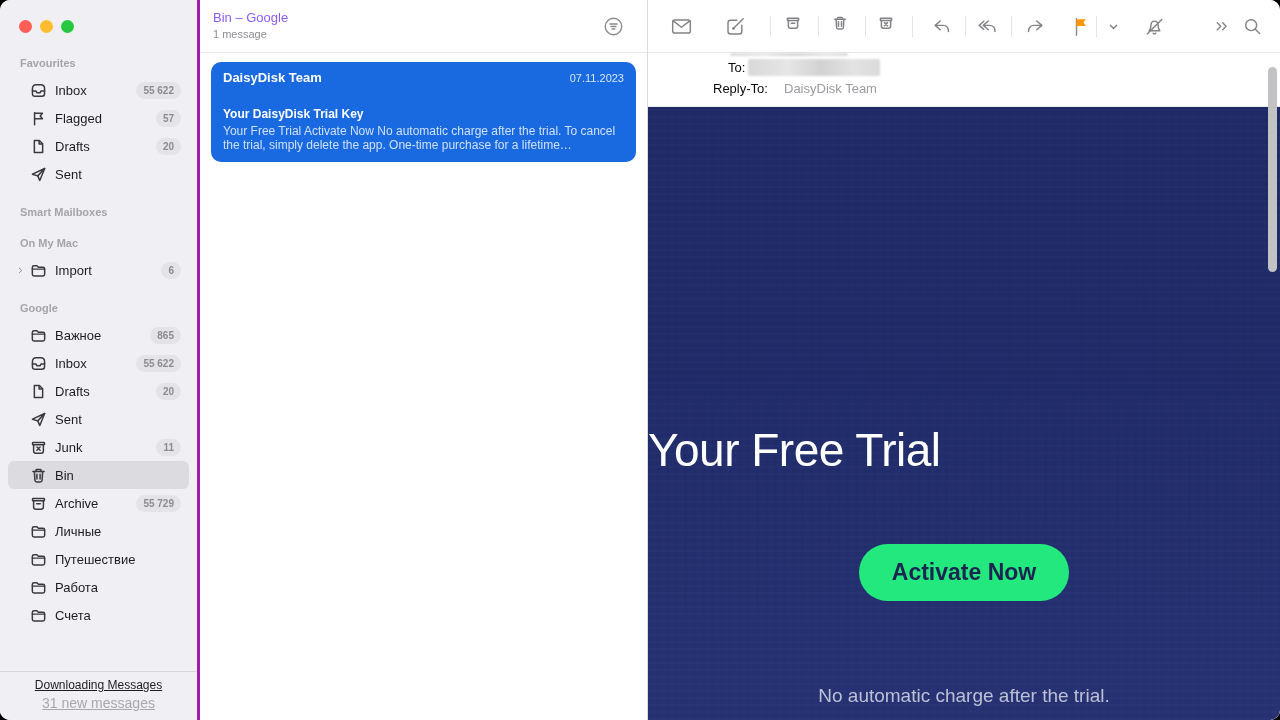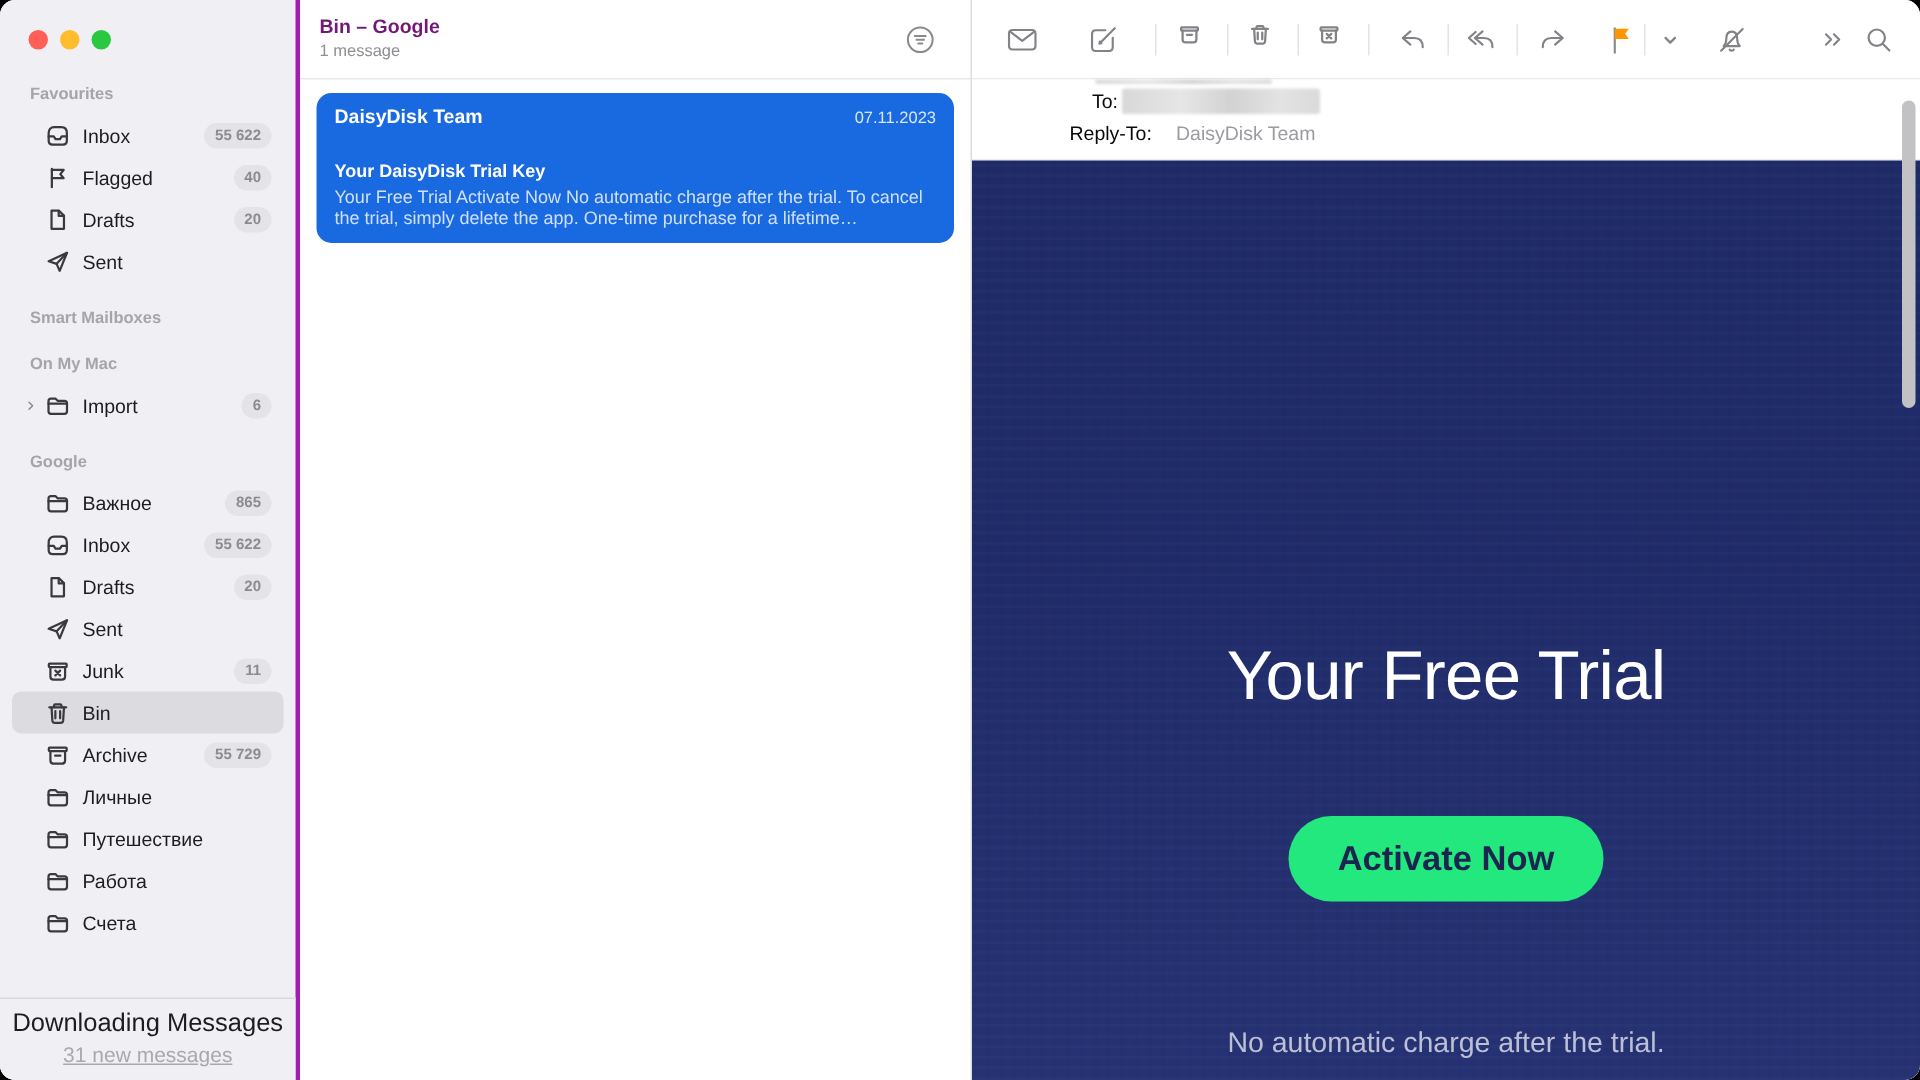--- a/index.html
+++ b/index.html
@@ -23,27 +23,27 @@
   .sections .sec-label:first-child{margin-top:0;}
   .row{display:flex;align-items:center;height:28px;margin:0 8px;padding:0 8px 0 7px;border-radius:6px;color:#1d1d1f;}
   .row.sel{background:#dcdbe0;}
   .chev{width:15px;height:15px;flex:0 0 15px;color:#86868b;display:flex;align-items:center;}
   .chev svg{width:11px;height:11px;}
   .ric{width:17px;height:17px;flex:0 0 17px;color:#3a3a3c;margin-right:8px;}
   .ric svg{width:17px;height:17px;}
   .rlabel{font-size:13px;flex:1;white-space:nowrap;overflow:hidden;}
   .badge{font-size:10px;font-weight:600;color:#8b8b90;background:#e3e3e8;border-radius:9px;padding:2px 7px;line-height:13px;}
   .side-status{position:absolute;left:0;right:0;bottom:0;background:#f0f0f4;border-top:1px solid #d9d9dc;text-align:center;padding:6px 0 9px;}
-  .status1{font-size:17px;color:#1d1d1f;}
+  .status1{font-size:12px;color:#1d1d1f;text-decoration:underline;}
   .status2{font-size:14px;color:#a9a9ad;margin-top:3px;text-decoration:underline;}
 
   
   .list-col{width:448px;flex:0 0 448px;background:#fff;border-right:1px solid #dcdcde;display:flex;flex-direction:column;}
   .list-header{height:53px;flex:0 0 53px;border-bottom:1px solid #e8e8e8;position:relative;padding:10px 0 0 13px;}
-  .list-title{font-size:13px;font-weight:700;color:#701a75;line-height:15px;}
+  .list-title{font-size:13px;font-weight:400;color:#8b5cf6;line-height:15px;}
   .list-subtitle{font-size:11px;color:#8e8e93;margin-top:3px;}
   .filter-btn{position:absolute;right:22px;top:15px;width:23px;height:23px;color:#8a8a8e;cursor:pointer;}
   .filter-btn svg{width:23px;height:23px;}
   .messages{padding:9px 11px;}
   .msg-card{background:#1969e0;border-radius:10px;padding:8px 12px 10px;color:#fff;}
   .msg-top{display:flex;align-items:baseline;}
   .msg-sender{font-size:13px;font-weight:700;flex:1;line-height:16px;}
   .msg-date{font-size:11px;color:#d9e6fb;}
   .msg-subject{font-size:12px;font-weight:700;margin-top:21px;line-height:14px;}
   .msg-preview{font-size:12px;color:#cfe0fa;margin-top:3px;line-height:14px;
@@ -62,21 +62,21 @@
   .redacted{position:absolute;border-radius:2px;
     background:linear-gradient(90deg,#d8d8d8,#e6e6e6 30%,#d2d2d2 55%,#e3e3e3 80%,#dadada);
     filter:blur(1.2px);}
   .scroll-thumb{position:absolute;right:3px;top:67px;width:9px;height:205px;border-radius:4.5px;background:#c2c2c4;z-index:9;cursor:grab;}
 
   .mail-body{flex:1;position:relative;overflow:hidden;
     background:linear-gradient(180deg,#1f2b67 0%,#202c6a 45%,#273274 100%);}
   .mail-body::before{content:"";position:absolute;inset:0;
     background-image:repeating-linear-gradient(0deg,rgba(255,255,255,.015) 0 2px,transparent 2px 7px),
                      repeating-linear-gradient(90deg,rgba(0,0,0,.025) 0 3px,transparent 3px 9px);}
-  .headline{position:absolute;top:316px;left:0;right:0;text-align:center;color:#fff;
+  .headline{position:absolute;top:316px;left:0;right:0;text-align:left;color:#fff;
     font-size:46px;font-weight:500;letter-spacing:-.5px;}
   .cta-btn{position:absolute;top:437px;left:50%;transform:translateX(-50%);
     width:210px;height:57px;border-radius:29px;border:none;background:#23e87e;
     color:#1b2550;font-size:23px;font-weight:700;font-family:inherit;cursor:pointer;
     display:flex;align-items:center;justify-content:center;}
   .footnote{position:absolute;top:578px;left:0;right:0;text-align:center;
     color:#bcc0d6;font-size:19px;font-weight:500;}
 </style>
 </head>
 <body>
@@ -104,21 +104,21 @@
       </div>
         <div class="row">
         <span class="chev"></span>
         <span class="ric">
             <svg viewBox="0 0 16 16">
               <path d="M4.3 13.9V2.5"></path>
               <path d="M4.3 3.1h7.4L9.6 5.7l2.1 2.6H4.3"></path>
             </svg>
           </span>
         <span class="rlabel">Flagged</span>
-        <span class="badge">40</span>
+        <span class="badge">57</span>
       </div>
         <div class="row">
         <span class="chev"></span>
         <span class="ric">
             <svg viewBox="0 0 16 16">
               <path d="M4.1 13.7V2.3h4.7l3.1 3.1v8.3z"></path>
               <path d="M8.6 2.5v3.1h3.1"></path>
             </svg>
           </span>
         <span class="rlabel">Drafts</span>

